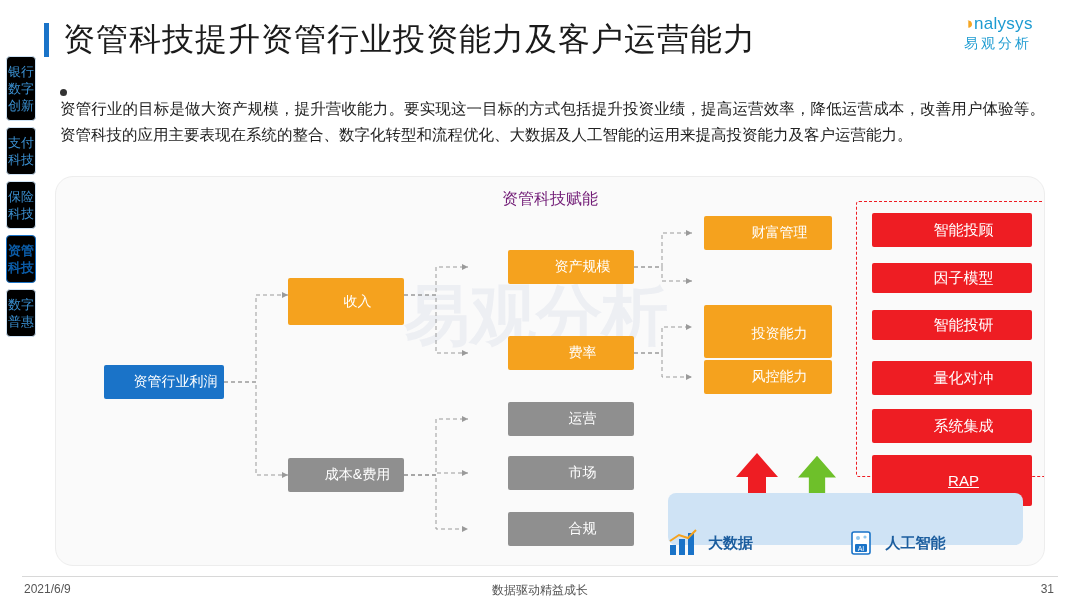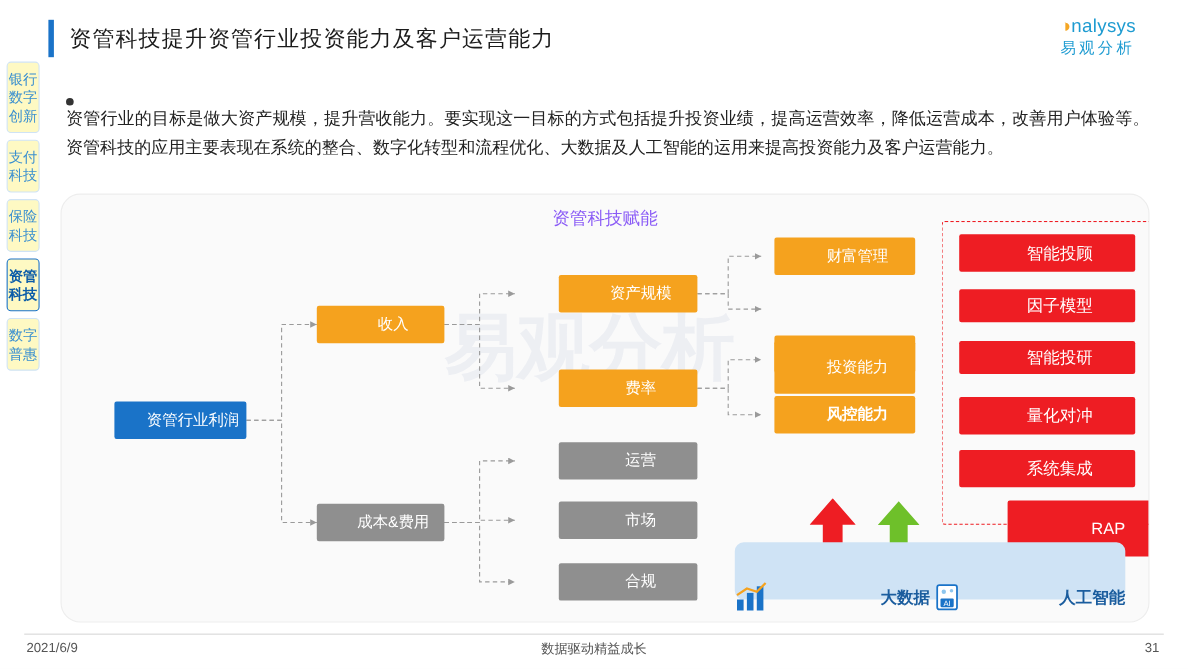--- a/index.html
+++ b/index.html
@@ -14,21 +14,21 @@
   }
 
   
   .title-bar {
     position:absolute; left:44px; top:18px; display:flex; align-items:center;
   }
   .title-bar .accent {
     width:5px; height:34px; background:#1a73c8; margin-right:14px;
   }
   .title-text {
-    font-size:20px; color:#1b1b1b; letter-spacing:1px; white-space:nowrap;
+    font-size:32px; color:#1b1b1b; letter-spacing:1px; white-space:nowrap;
   }
 
   .logo {
     position:absolute; right:22px; top:14px; text-align:center; width:120px;
   }
   .logo .logo-main {
     font-size:17px; color:#1d9bd1; letter-spacing:0.3px;
   }
   .logo .logo-dot { color:#f5a623; }
   .logo .logo-sub { font-size:14px; color:#1d9bd1; letter-spacing:3px; margin-top:1px;}
@@ -44,33 +44,33 @@
   .bullet-text {
     font-size:15.5px; line-height:26px; color:#222; text-align:justify;
   }
 
   
   .tabs { position:absolute; left:6px; top:56px; width:30px; }
   .tab {
     width:30px; border:1px solid #cfe3f5; border-radius:4px;
     margin-bottom:6px; padding:6px 0;
     font-size:13px; color:#3a8fd0; text-align:center; line-height:17px;
-    background:#fef9c3;
+    background:#000000;
   }
   .tab.active { border-color:#1a73c8; color:#0b5ca8; font-weight:bold; }
 
   
   .panel {
     position:absolute; left:55px; top:176px; width:990px; height:390px;
     background:#fafafa; border:1px solid #ededed; border-radius:18px;
     overflow:hidden;
   }
   .panel-title {
     position:absolute; left:0; right:0; top:12px; text-align:center;
-    font-size:16px; color:#8b5cf6;
+    font-size:16px; color:#701a75;
   }
 
   .wm {
     position:absolute; left:270px; top:95px; width:420px; height:190px;
     color:#eceef3; font-size:66px; line-height:86px; text-align:center;
     font-weight:bold; pointer-events:none; user-select:none; opacity:.9;
   }
 
   
   .box {
@@ -87,21 +87,21 @@
   }
 
   
   .lines { position:absolute; left:0; top:0; width:990px; height:390px; }
 
   
   .cap-bar {
     position:absolute; left:612px; top:316px; width:355px; height:52px;
     background:#cfe3f5; border-radius:8px; display:flex; align-items:center;
   }
-  .cap-item { flex:1; display:flex; align-items:center; justify-content:space-between; gap:10px;margin-top:48px; }
+  .cap-item { flex:1; display:flex; align-items:center; justify-content:flex-start; gap:10px;margin-top:48px; }
   .cap-label { font-size:15px; color:#1b5d9e; font-weight:bold; }
 
   
   .footer-line {
     position:absolute; left:22px; right:22px; top:576px; height:1px; background:#d8d8d8;
   }
   .footer-date { position:absolute; left:24px; top:582px; font-size:12px; color:#555;text-align:right; }
   .footer-center { position:absolute; left:0; right:0; top:582px; text-align:center; font-size:12px; color:#555; }
   .footer-page { position:absolute; right:26px; top:582px; font-size:12px; color:#555; }
 </style>
@@ -162,41 +162,41 @@
       <path d="M578,90 L606,90 L606,104 L636,104"></path>
 
       <path d="M578,176 L606,176 L606,150 L636,150"></path>
 
       <path d="M578,176 L606,176 L606,200 L636,200"></path>
     </g>
   </svg>
 
   <div class="box blue" style="left:48px; top:188px; width:120px; height:34px;text-align:right;">资管行业利润</div>
 
-  <div class="box orange" style="left:232px; top:101px; width:116px; height:34px;">收入</div>
+  <div class="box orange" style="left:232px; top:101px; width:116px; height:47px;">收入</div>
   <div class="box gray" style="left:232px; top:281px; width:116px; height:34px;">成本&amp;费用</div>
 
   <div class="box orange" style="left:452px; top:73px; width:126px; height:34px;">资产规模</div>
   <div class="box orange" style="left:452px; top:159px; width:126px; height:34px;">费率</div>
   <div class="box gray" style="left:452px; top:225px; width:126px; height:34px;">运营</div>
   <div class="box gray" style="left:452px; top:279px; width:126px; height:34px;">市场</div>
   <div class="box gray" style="left:452px; top:335px; width:126px; height:34px;">合规</div>
 
   <div class="box orange" style="left:648px; top:39px; width:128px; height:34px;">财富管理</div>
   <div class="box orange" style="left:648px; top:87px; width:128px; height:34px;margin-top:41px;">被动产品</div>
   <div class="box orange" style="left:648px; top:133px; width:128px; height:48px;">投资能力</div>
-  <div class="box orange" style="left:648px; top:183px; width:128px; height:34px;font-weight:bold;">风控能力</div>
+  <div class="box orange" style="left:648px; top:183px; width:128px; height:34px;">风控能力</div>
 
   <div class="dash-area" style="left:800px; top:24px; width:192px; height:276px;"></div>
   <div class="box red" style="left:816px; top:36px; width:160px; height:34px;">智能投顾</div>
   <div class="box red" style="left:816px; top:86px; width:160px; height:30px;">因子模型</div>
   <div class="box red" style="left:816px; top:133px; width:160px; height:30px;">智能投研</div>
   <div class="box red" style="left:816px; top:184px; width:160px; height:34px;">量化对冲</div>
   <div class="box red" style="left:816px; top:232px; width:160px; height:34px;">系统集成</div>
-  <div class="box red" style="left:860px; top:278px; width:160px; height:51px;">RAP</div>
+  <div class="box red" style="left:816px; top:278px; width:160px; height:51px;text-decoration:underline;">RAP</div>
 
   <svg style="position:absolute; left:680px; top:276px;" width="42" height="56" viewBox="0 0 42 56">
     <polygon points="21,0 42,24 30,24 30,56 12,56 12,24 0,24" fill="#ee1d23"></polygon>
   </svg>
   <svg style="position:absolute; left:742px; top:276px;" width="38" height="56" viewBox="0 0 42 56">
     <polygon points="21,0 42,24 30,24 30,56 12,56 12,24 0,24" fill="#6ec02a"></polygon>
   </svg>
 
   <div class="cap-bar">
     <div class="cap-item">

